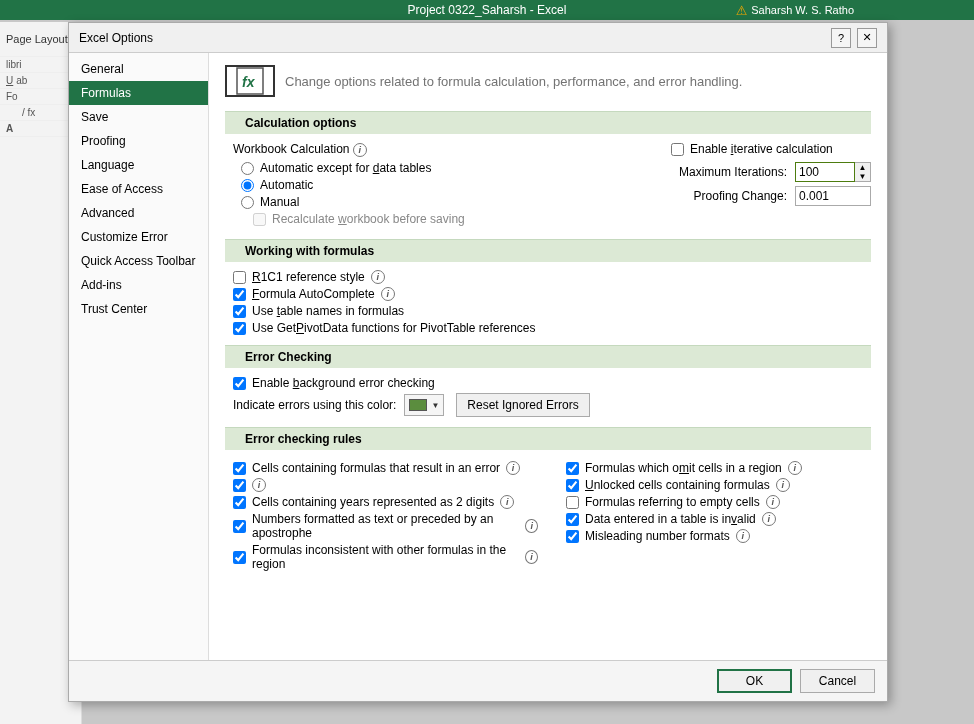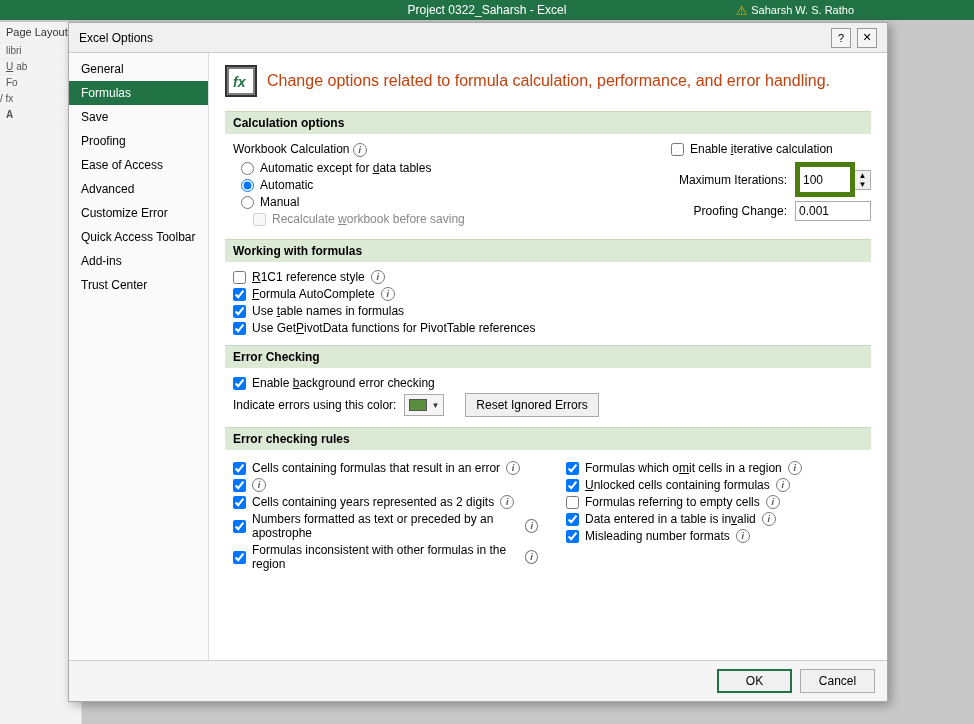--- a/index.html
+++ b/index.html
@@ -120,41 +120,41 @@
 
     
     .content-header {
       display: flex;
       align-items: center;
       gap: 10px;
       margin-bottom: 14px;
     }
 
     .fx-icon {
-      width: 32px;
+      width: 50px;
       height: 32px;
       border: 2px solid #333;
       display: flex;
       align-items: center;
       justify-content: center;
       font-style: italic;
       font-size: 16px;
       font-weight: bold;
       color: #217346;
     }
 
     .content-description {
-      font-size: 16px;
-      color: #c2410c;
+      font-size: 13px;
+      color: #737373;
     }
 
     
     .section-header {
       background: #dce9d5;
-      padding: 4px 8px;
+      padding: 4px 20px;
       font-size: 12px;
       font-weight: bold;
       color: #000;
       margin: 10px 0 8px 0;
       border-top: 1px solid #c5d9be;
     }
 
     
     .check-row {
       display: flex;
@@ -250,22 +250,22 @@
       text-align: right;
     }
 
     .iter-spin {
       display: flex;
       align-items: center;
     }
 
     .iter-spin input {
       width: 60px;
-      height: 35px;
-      border: 5px solid #4d7c0f;
+      height: 20px;
+      border: 1px solid #4d7c0f;
       padding: 1px 3px;
       font-size: 12px;
     }
 
     .spin-btns {
       display: flex;
       flex-direction: column;
       width: 16px;
       height: 20px;
       border: 1px solid #aaa;
@@ -332,21 +332,21 @@
     }
 
     
     .reset-btn {
       border: 1px solid #aaa;
       background: #f0f0f0;
       padding: 3px 10px;
       cursor: pointer;
       font-size: 12px;
       height: 24px;
-      margin-left: 13px;
+      margin-left: 4px;
     }
 
     .indicate-row {
       display: flex;
       align-items: center;
       gap: 8px;
       margin-left: 8px;
       font-size: 12px;
     }
 
@@ -380,21 +380,21 @@
       left: 0;
       width: 82px;
       height: 702px;
       background: #f3f3f3;
       border-right: 1px solid #ddd;
       overflow: hidden;
     }
 
     .excel-left-label {
       font-size: 11px;
-      padding: 4px 6px;
+      padding: 11px 6px;
       color: #333;
       border-bottom: 1px solid #eee;
     }
 
     .underline {
       text-decoration: underline;
     }
 
     .warning-icon {
       color: #f0a500;
@@ -405,21 +405,21 @@
 <body>
 
 <div class="excel-left-bar">
   <div class="excel-left-label">Page Layout</div>
   <div style="padding:2px 6px;font-size:10px;color:#555;border-bottom:1px solid #eee">libri</div>
   <div style="padding:2px 6px;font-size:10px;color:#555;border-bottom:1px solid #eee;display:flex;gap:3px">
       <u>U</u> 
       <span>ab</span>
     </div>
   <div style="padding:2px 6px;font-size:10px;color:#555;border-bottom:1px solid #eee">Fo</div>
-  <div style="padding:2px 0;font-size:10px;color:#555;border-bottom:1px solid #eee">/ fx</div>
+  <div style="padding:2px 22px;font-size:10px;color:#555;border-bottom:1px solid #eee">/ fx</div>
   <div style="padding:2px 6px;font-size:10px;color:#555;border-bottom:1px solid #eee;font-weight:bold">A</div>
 </div>
 
 <div class="title-bar">
   <span>Project 0322_Saharsh  -  Excel</span>
   <div class="title-bar-warning">
     <span class="warning-icon">⚠</span>
     <span>Saharsh W. S. Ratho</span>
   </div>
 </div>
@@ -434,20 +434,21 @@
     </div>
   </div>
 
   <div class="dialog-body">
 
     <div class="nav-panel">
       <div class="nav-item">General</div>
       <div class="nav-item active">Formulas</div>
       <div class="nav-item">Save</div>
       <div class="nav-item">Proofing</div>
+      <div class="nav-item">Language</div>
       <div class="nav-item">Ease of Access</div>
       <div class="nav-item">Advanced</div>
       <div class="nav-item">Customize Error</div>
       <div class="nav-item">Quick Access Toolbar</div>
       <div class="nav-item">Add-ins</div>
       <div class="nav-item">Trust Center</div>
     </div>
 
     <div class="content-panel">
 

